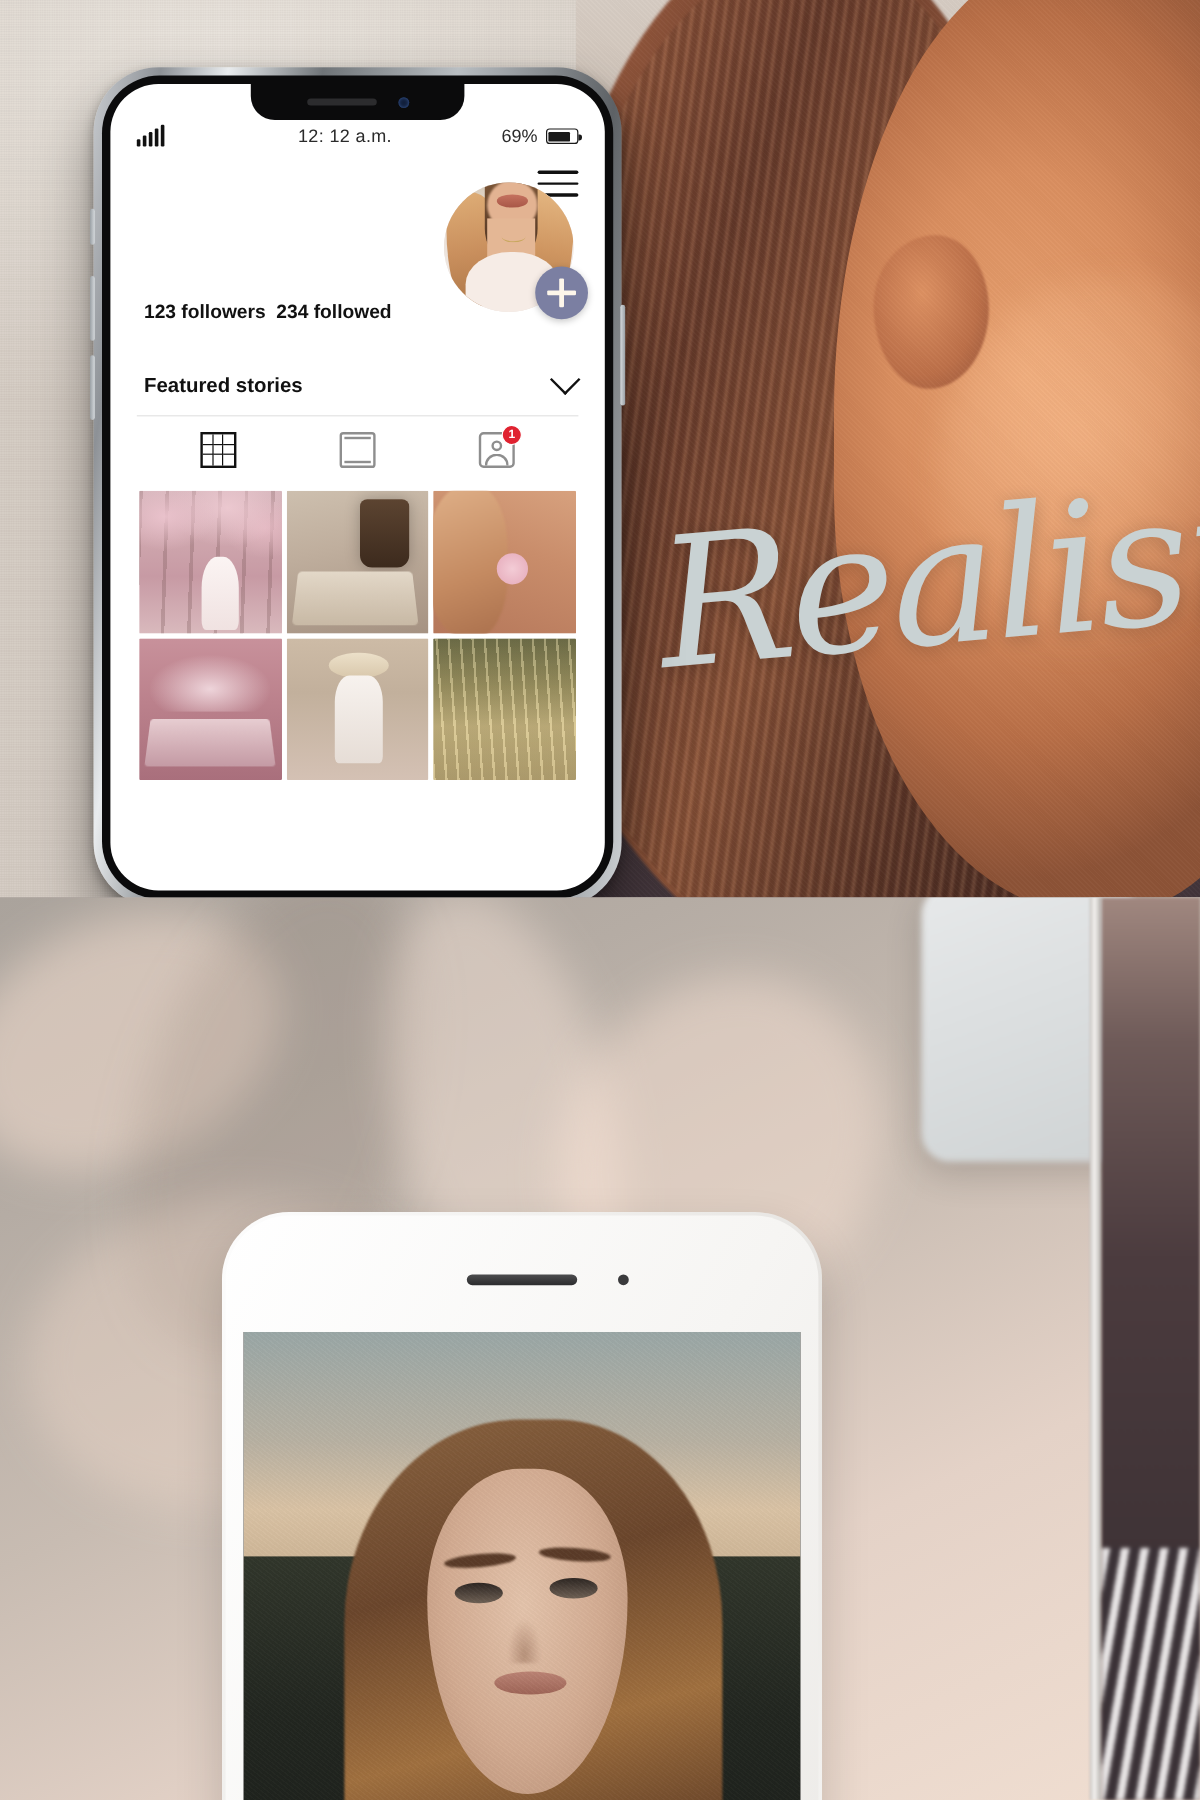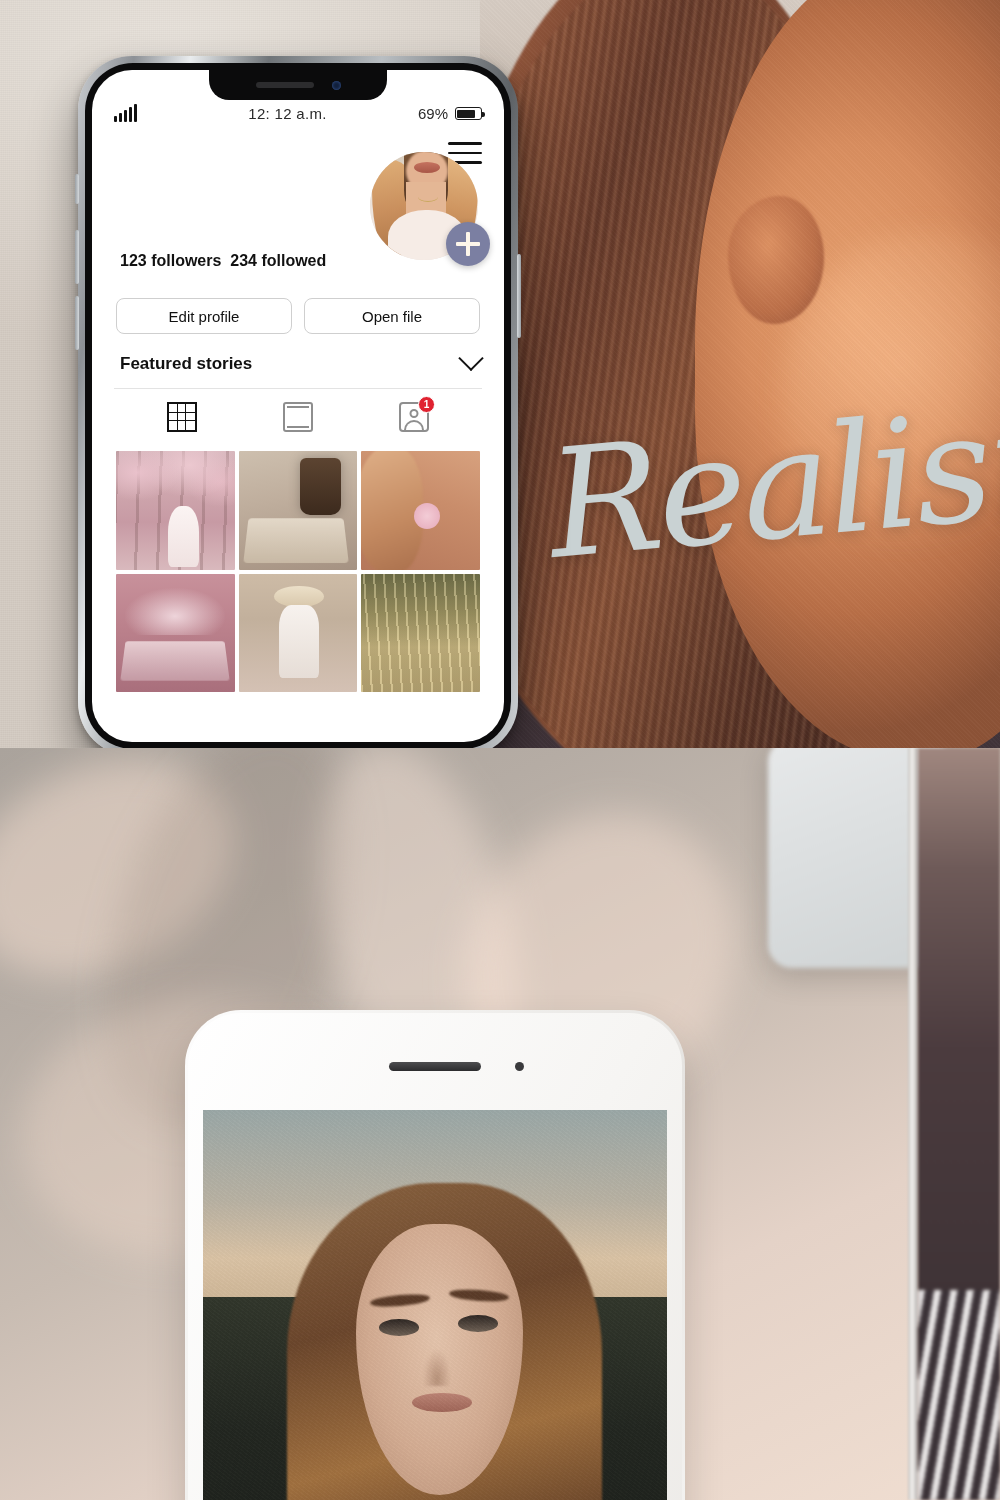--- a/index.html
+++ b/index.html
@@ -538,24 +538,20 @@
               <div class="av-chin"></div>
               <div class="av-lips"></div>
               <div class="av-neck"></div>
               <div class="av-chest"></div>
               <div class="av-necklace"></div>
             </div>
             <div class="plus-badge"></div>
           </div>
         </div>
 
-        <div class="btn-row">
-          <div class="btn">Edit profile</div>
-          <div class="btn">Open file</div>
-        </div>
 
         <div class="featured">
           <div class="featured-label">Featured stories</div>
           <div class="chev"></div>
         </div>
 
         <div class="tabs">
           <div class="tab">
             <div class="ic-grid">
               <i></i>

